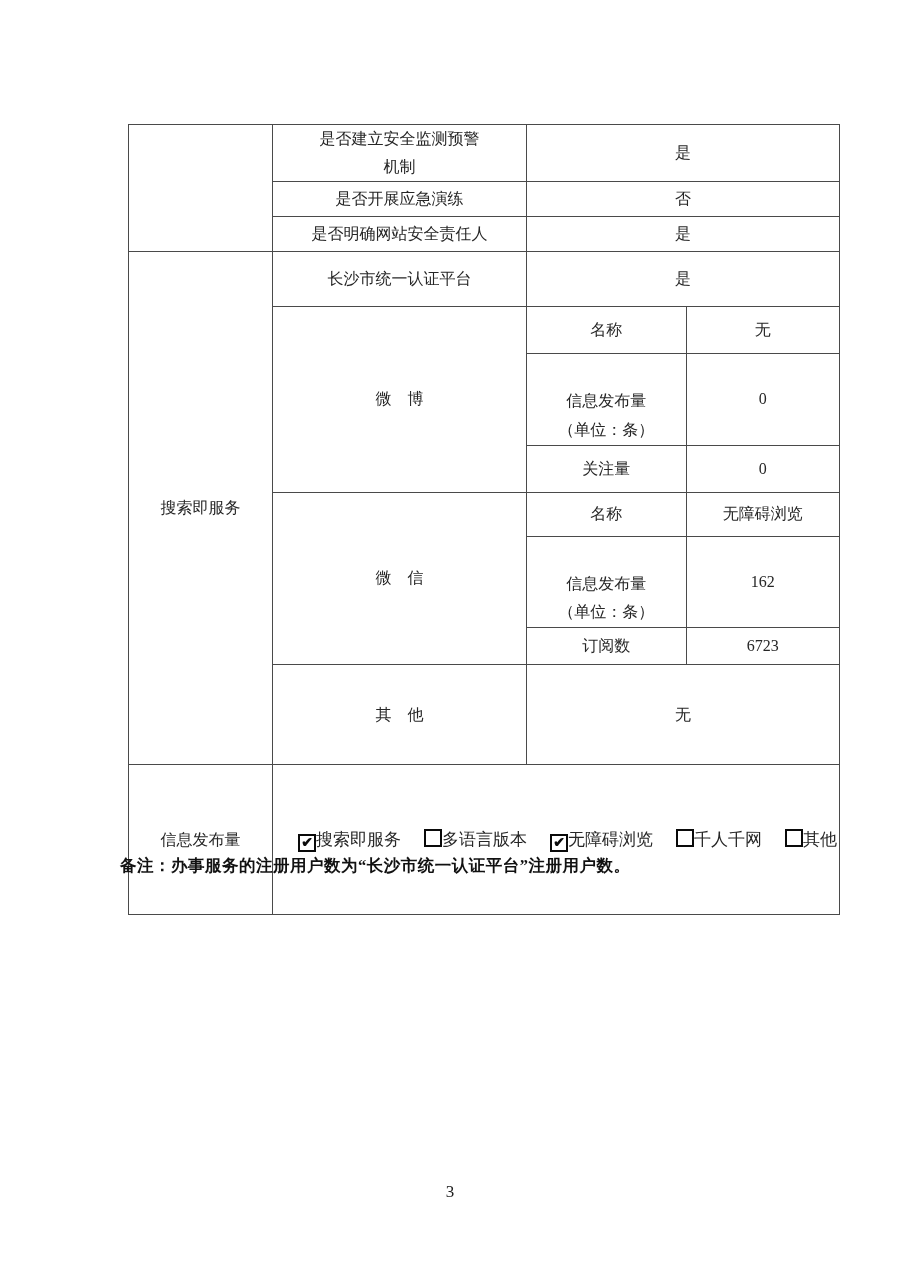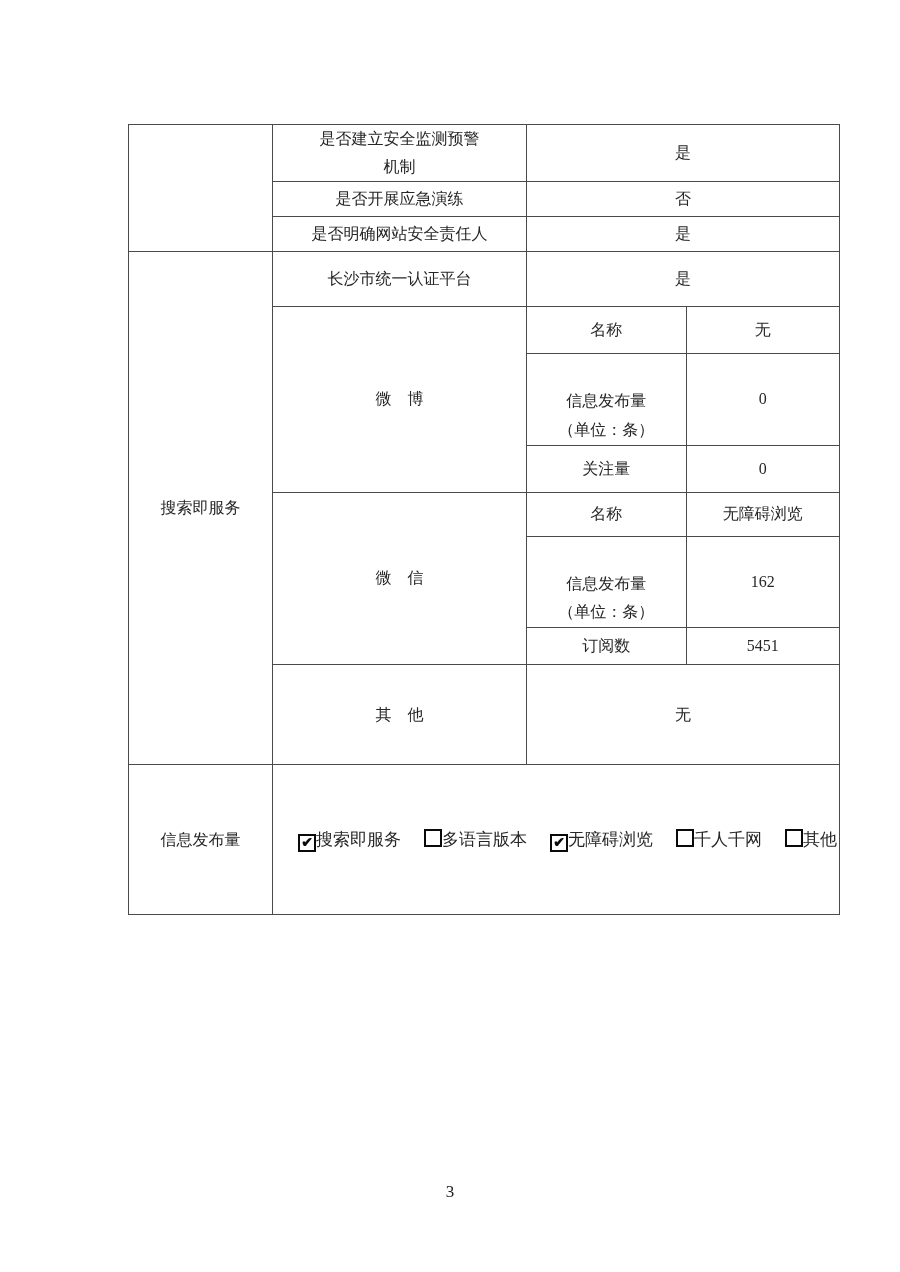--- a/index.html
+++ b/index.html
@@ -130,31 +130,32 @@
         <td>无障碍浏览</td>
       </tr>
       <tr style="height:57px">
         <td>
           <span class="twoline"><span>信息发布量</span><br><span>（单位：条）</span></span>
         </td>
         <td>162</td>
       </tr>
       <tr style="height:37px">
         <td>订阅数</td>
-        <td>5451</td>
+        <td>6723</td>
       </tr>
       <tr style="height:100px">
         <td>其　他</td>
         <td colspan="2">无</td>
       </tr>
       <tr style="height:150px">
         <td>信息发布量</td>
         <td colspan="3">
           <div class="cb-row"><span class="cb-item"><span class="cb-box">✔</span><span class="cb-label">搜索即服务</span></span><span class="cb-item"><span class="cb-box"></span><span class="cb-label">多语言版本</span></span><span class="cb-item"><span class="cb-box">✔</span><span class="cb-label">无障碍浏览</span></span><span class="cb-item"><span class="cb-box"></span><span class="cb-label">千人千网</span></span><span class="cb-item"><span class="cb-box"></span><span class="cb-label">其他</span></span></div>
         </td>
       </tr>
     </tbody>
   </table>
 
+  <div class="note-line">备注：办事服务的注册用户数为“长沙市统一认证平台”注册用户数。</div>
 
   <div class="page-number">3</div>
 
 </div>
 
 </body></html>

